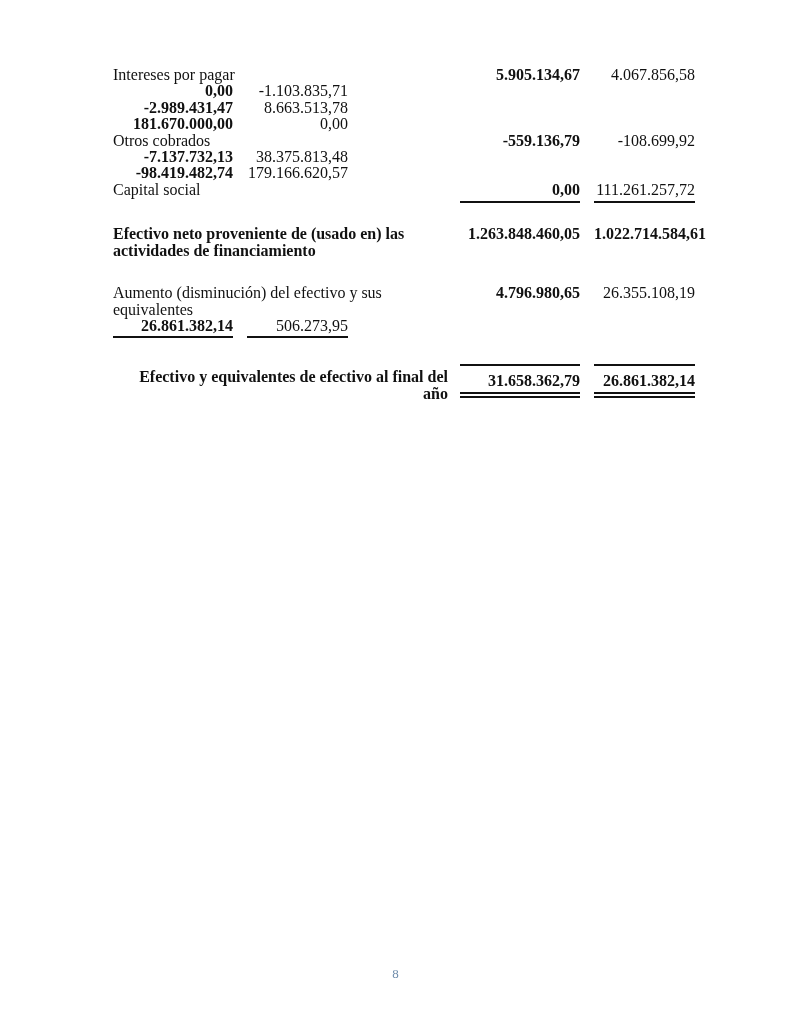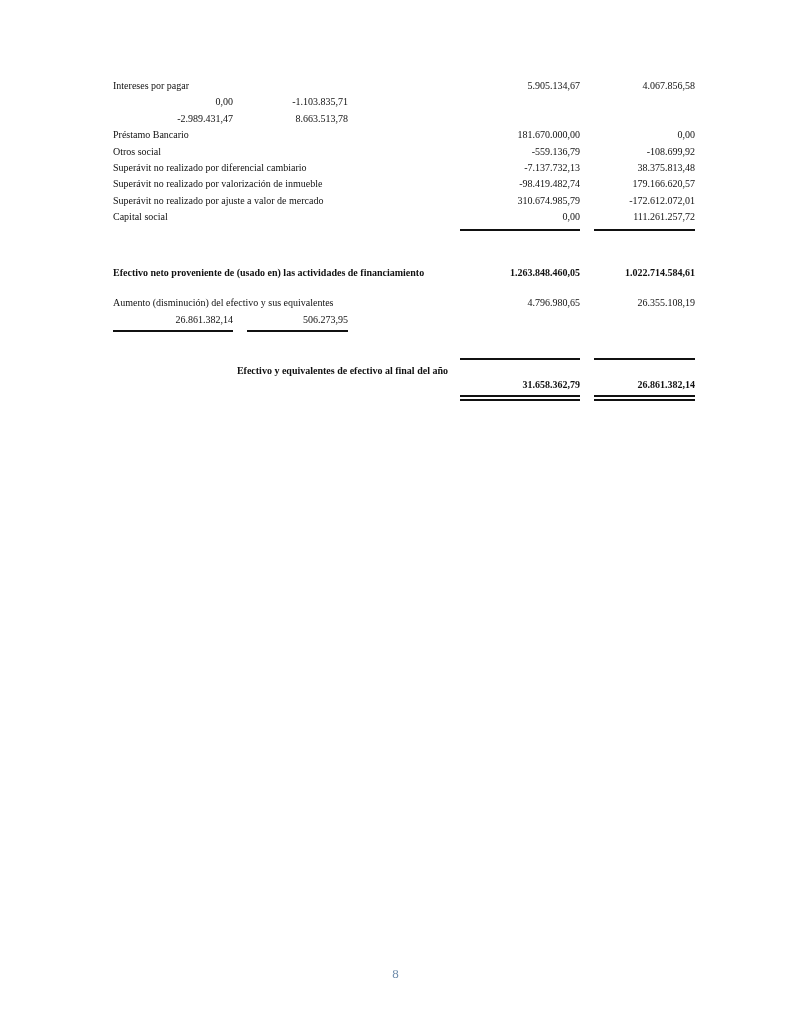--- a/index.html
+++ b/index.html
@@ -12,65 +12,65 @@
     width: 791px;
     height: 1024px;
     background: #ffffff;
     font-family: "Liberation Serif", "DejaVu Serif", serif;
     color: #111111;
     overflow: hidden;
   }
   .content {
     position: absolute;
     left: 113px;
-    top: 78px;
+    top: 67px;
     width: 582px;
-    font-size: 10px;
+    font-size: 16px;
     line-height: 16.4px;
   }
   .row {
     display: flex;
     align-items: flex-start;
   }
   .c-label { flex: 1 1 auto; }
-  .c-v1 { width: 120px; text-align: right; flex: 0 0 auto; }
+  .c-v1 { width: 120px; text-align: right; flex: 0 0 auto; font-weight: bold; }
   .c-sp { width: 14px; flex: 0 0 auto; }
   .c-v2 { width: 101px; text-align: right; flex: 0 0 auto; font-family: Liberation Serif, serif; }
 
   .rule-under {
     border-bottom: 2px solid #111111;
     padding-bottom: 3px;
   }
 
   .financing-block {
-    margin-top: 34px;
+    margin-top: 23px;
     font-weight: bold;
-    align-items: flex-end;
+    align-items: flex-start;
   }
   .financing-block .c-label { line-height: 16.5px; }
 
-  .summary-block { margin-top: 14px; }
+  .summary-block { margin-top: 26px; }
   .summary-block .ul-cell {
     border-bottom: 2px solid #111111;
     padding-bottom: 2px;
   }
 
   .final-row {
     margin-top: 26px;
     font-weight: bold;
   }
   .final-row .c-label {
     text-align: right;
     padding-right: 12px;
     padding-top: 5px;
   }
   .final-row .total-cell {
     border-top: 2px solid #111111;
     border-bottom: 6px double #111111;
-    padding-top: 17px;
+    padding-top: 7px;
     padding-bottom: 2px;
   }
 
   .page-number {
     position: absolute;
     left: 0;
     top: 966px;
     width: 100%;
     text-align: center;
     font-size: 13px;
@@ -93,48 +93,39 @@
       <div class="c-v1">0,00</div>
       <div class="c-sp"></div>
       <div class="c-v2">-1.103.835,71</div>
     </div>
     <div class="row">
       <div class="c-v1">-2.989.431,47</div>
       <div class="c-sp"></div>
       <div class="c-v2">8.663.513,78</div>
     </div>
     <div class="row">
-      <div class="c-label">Préstamo Bancario</div>
       <div class="c-v1">181.670.000,00</div>
       <div class="c-sp"></div>
       <div class="c-v2">0,00</div>
     </div>
     <div class="row">
-      <div class="c-label">Otros social</div>
+      <div class="c-label">Otros cobrados</div>
       <div class="c-v1">-559.136,79</div>
       <div class="c-sp"></div>
       <div class="c-v2">-108.699,92</div>
     </div>
     <div class="row">
-      <div class="c-label">Superávit no realizado por diferencial cambiario</div>
       <div class="c-v1">-7.137.732,13</div>
       <div class="c-sp"></div>
       <div class="c-v2">38.375.813,48</div>
     </div>
     <div class="row">
-      <div class="c-label">Superávit no realizado por valorización de inmueble</div>
       <div class="c-v1">-98.419.482,74</div>
       <div class="c-sp"></div>
       <div class="c-v2">179.166.620,57</div>
-    </div>
-    <div class="row">
-      <div class="c-label">Superávit no realizado por ajuste a valor de mercado</div>
-      <div class="c-v1">310.674.985,79</div>
-      <div class="c-sp"></div>
-      <div class="c-v2">-172.612.072,01</div>
     </div>
     <div class="row">
       <div class="c-label">Capital social</div>
       <div class="c-v1 rule-under">0,00</div>
       <div class="c-sp"></div>
       <div class="c-v2 rule-under">111.261.257,72</div>
     </div>
 
     <div class="row financing-block">
       <div class="c-label">Efectivo neto proveniente de (usado en) las actividades de financiamiento</div>

